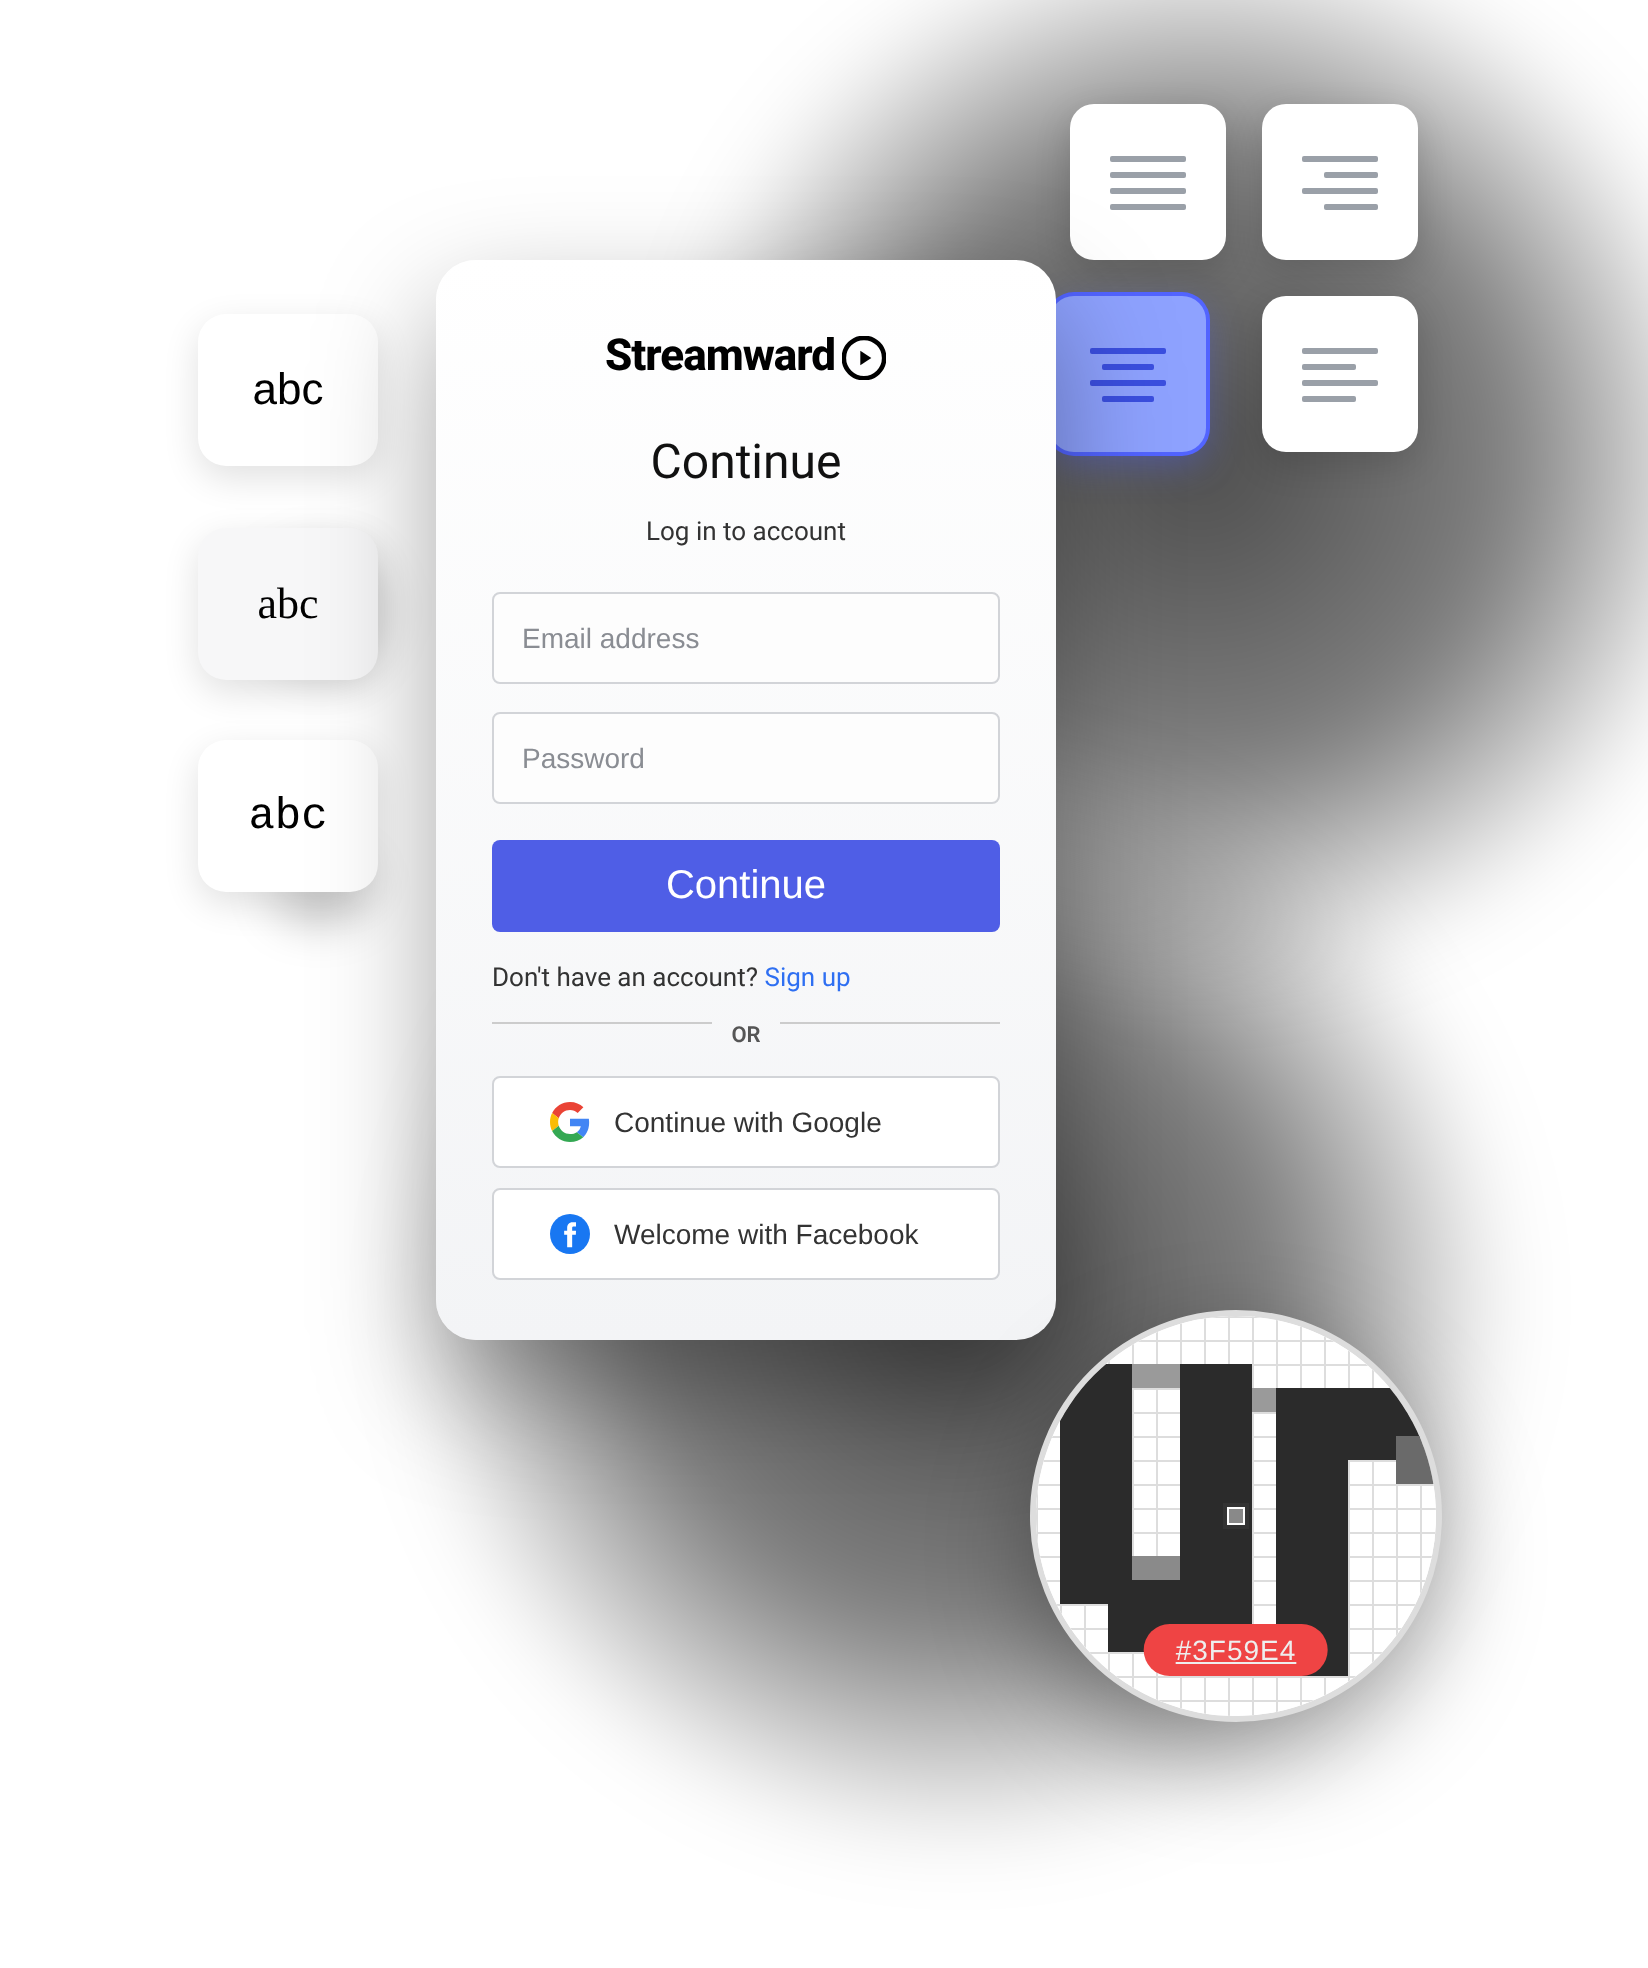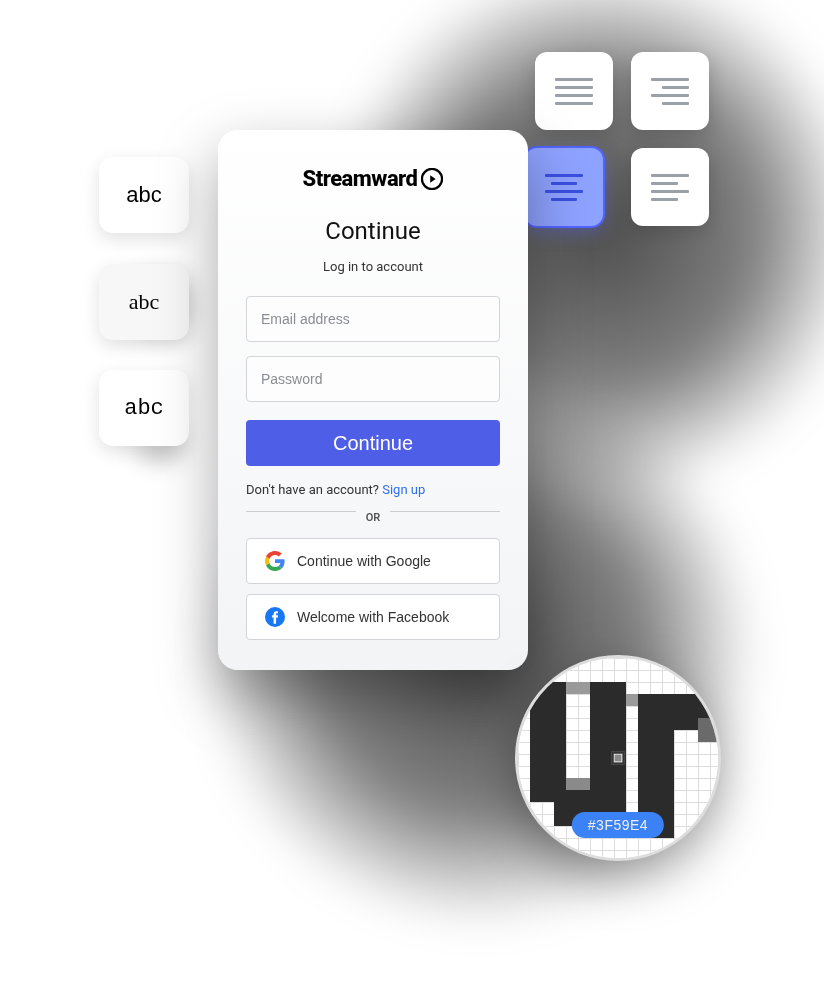--- a/index.html
+++ b/index.html
@@ -152,21 +152,21 @@
   .divider .line { flex: 1; height: 1px; background: #ccc; }
   .divider .or { font-size: 11px; color: #555; font-weight: 600; }
   .social-btn {
     width: 100%;
     height: 46px;
     border: 1px solid #d2d4d8;
     border-radius: 4px;
     background: #fff;
     display: flex;
     align-items: center;
-    padding: 0 18px;
+    padding: 0 28px;
     gap: 12px;
     font-size: 14px;
     color: #333;
     cursor: pointer;
     margin-bottom: 10px;
   }
   .social-btn:last-child { margin-bottom: 0; }
 
   
   .loupe {
@@ -198,27 +198,28 @@
     transform: translate(-50%, -50%);
     border: 2px solid #333;
     background: rgba(200,200,200,0.6);
     box-shadow: 0 0 0 1px #fff inset;
   }
   .loupe-label {
     position: absolute;
     left: 50%;
     bottom: 20px;
     transform: translateX(-50%);
-    background: #3b82f6;
+    background: #ef4444;
     color: #eee;
     font-size: 14px;
     padding: 5px 16px;
     border-radius: 14px;
     font-family: Arial, sans-serif;
     letter-spacing: 0.5px;
+    text-decoration: underline;
   }
 </style>
 </head>
 <body>
 
 <div class="shadow-blob blob1"></div>
 <div class="shadow-blob blob2"></div>
 <div class="shadow-blob blob3"></div>
 <div class="shadow-blob blob4"></div>
 

